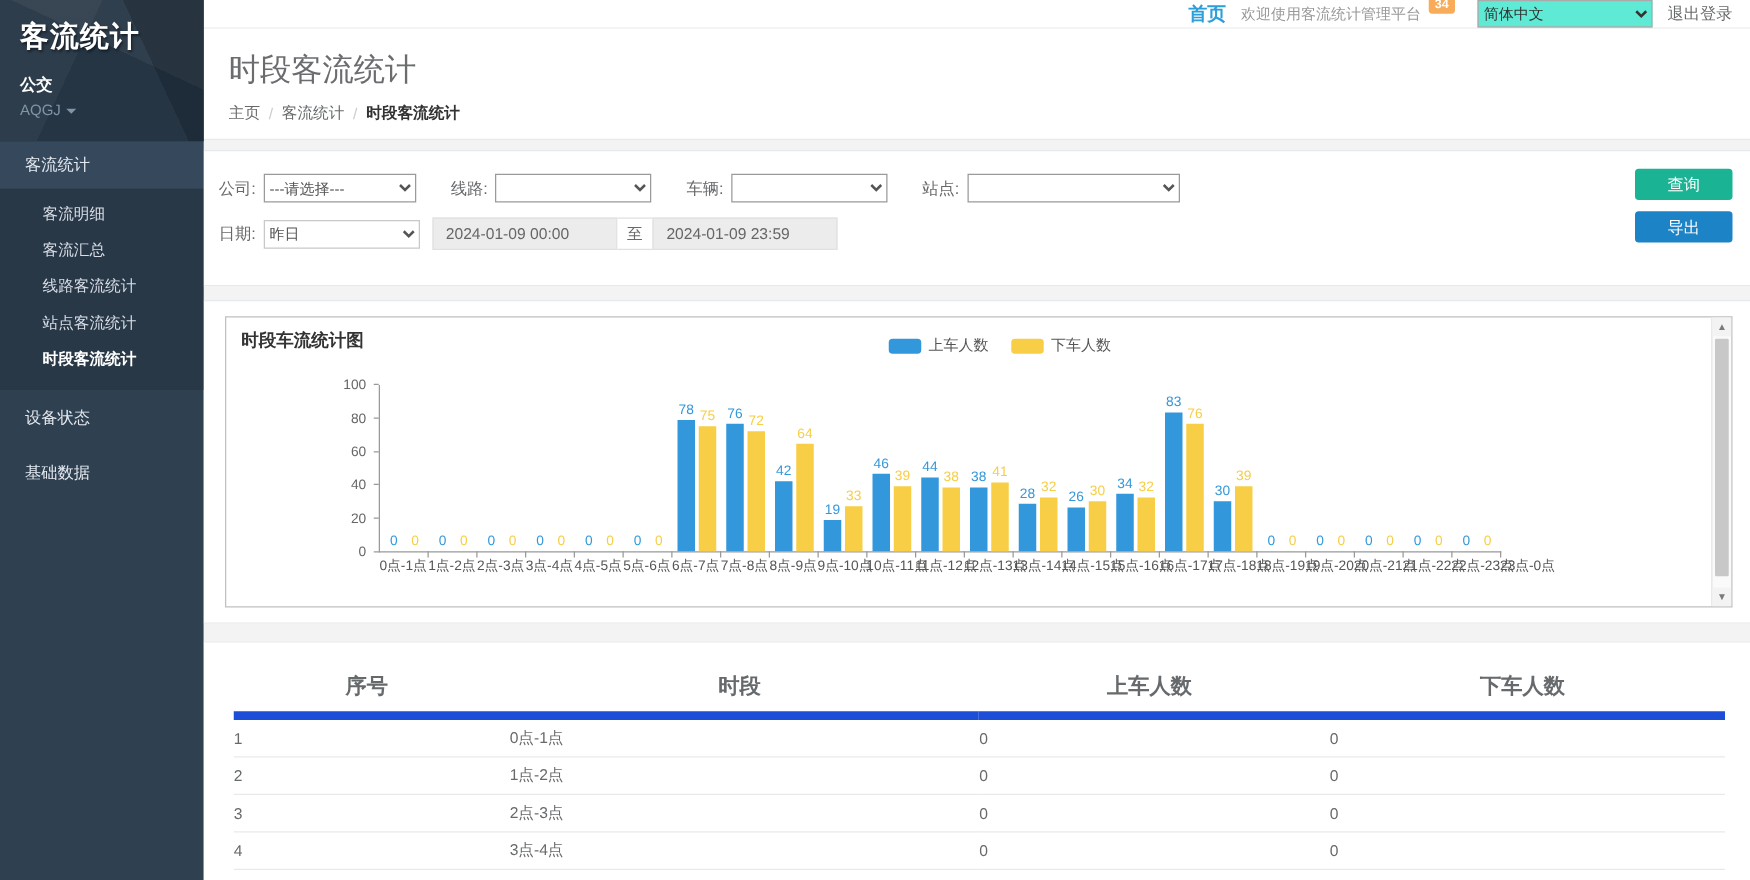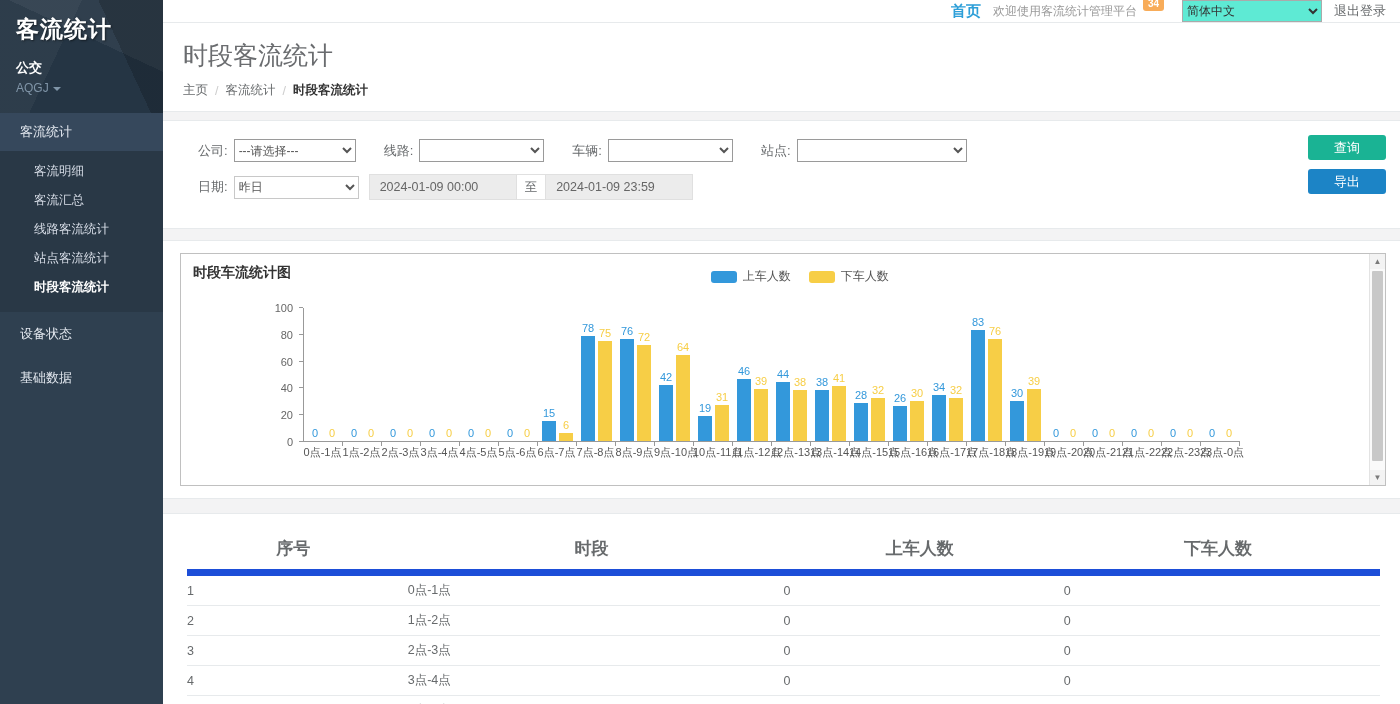--- a/index.html
+++ b/index.html
@@ -45,21 +45,21 @@
 
   
   .page-heading { background:#fff; border-bottom:1px solid #e7eaec; padding:16px 0 12px 20px; }
   .page-title { font-size:25px; font-weight:normal; color:#6a6c6f; margin-bottom:10px; }
   .breadcrumb { font-size:12.5px; color:#676a6c; display:flex; gap:7px; align-items:center; }
   .breadcrumb .crumb { color:#676a6c; cursor:pointer; }
   .breadcrumb .sep { color:#ccc; }
   .breadcrumb .crumb.current { font-weight:bold; color:#333; cursor:default; }
 
   
-  .filter-panel { background:#fff; margin-top:8px; padding:18px 14px 16px 35px;
+  .filter-panel { background:#fff; margin-top:8px; padding:18px 14px 16px 12px;
     border-top:1px solid #e7eaec; border-bottom:1px solid #e7eaec; position:relative; }
   .filter-row { display:flex; align-items:center; margin-bottom:12px; }
   .filter-row:last-child { margin-bottom:0; }
   .f-label { font-size:13px; color:#676a6c; margin-right:6px; white-space:nowrap; }
   .f-select { height:23px; font-size:12px; color:#555; border:1px solid #9a9a9a; background:#fff;
     margin-right:28px; font-family:inherit; }
   .sel-company { width:122px; }
   .sel-line { width:125px; }
   .sel-vehicle { width:125px; }
   .sel-station { width:170px; }
@@ -292,30 +292,20 @@
                       <span class="bar-val" style="color: rgb(51, 152, 219);">0</span>
                       <div class="bar" style="background: rgb(51, 152, 219); height: 0px;"></div>
                     </div>
                     <div class="barcol">
                       <span class="bar-val" style="color: rgb(247, 206, 70);">0</span>
                       <div class="bar" style="background: rgb(247, 206, 70); height: 0px;"></div>
                     </div>
                   </div>
                   <div class="cat-group">
                     <div class="barcol">
-                      <span class="bar-val" style="color: rgb(51, 152, 219);">15</span>
-                      <div class="bar" style="background: rgb(51, 152, 219); height: 20.1px;"></div>
-                    </div>
-                    <div class="barcol">
-                      <span class="bar-val" style="color: rgb(247, 206, 70);">6</span>
-                      <div class="bar" style="background: rgb(247, 206, 70); height: 8.04px;"></div>
-                    </div>
-                  </div>
-                  <div class="cat-group">
-                    <div class="barcol">
                       <span class="bar-val" style="color: rgb(51, 152, 219);">78</span>
                       <div class="bar" style="background: rgb(51, 152, 219); height: 104.52px;"></div>
                     </div>
                     <div class="barcol">
                       <span class="bar-val" style="color: rgb(247, 206, 70);">75</span>
                       <div class="bar" style="background: rgb(247, 206, 70); height: 100.5px;"></div>
                     </div>
                   </div>
                   <div class="cat-group">
                     <div class="barcol">
@@ -336,21 +326,21 @@
                       <span class="bar-val" style="color: rgb(247, 206, 70);">64</span>
                       <div class="bar" style="background: rgb(247, 206, 70); height: 85.76px;"></div>
                     </div>
                   </div>
                   <div class="cat-group">
                     <div class="barcol">
                       <span class="bar-val" style="color: rgb(51, 152, 219);">19</span>
                       <div class="bar" style="background: rgb(51, 152, 219); height: 25.46px;"></div>
                     </div>
                     <div class="barcol">
-                      <span class="bar-val" style="color: rgb(247, 206, 70);">31</span>
+                      <span class="bar-val" style="color: rgb(247, 206, 70);">33</span>
                       <div class="bar" style="background: rgb(247, 206, 70); height: 36.18px;"></div>
                     </div>
                   </div>
                   <div class="cat-group">
                     <div class="barcol">
                       <span class="bar-val" style="color: rgb(51, 152, 219);">46</span>
                       <div class="bar" style="background: rgb(51, 152, 219); height: 61.64px;"></div>
                     </div>
                     <div class="barcol">
                       <span class="bar-val" style="color: rgb(247, 206, 70);">39</span>

